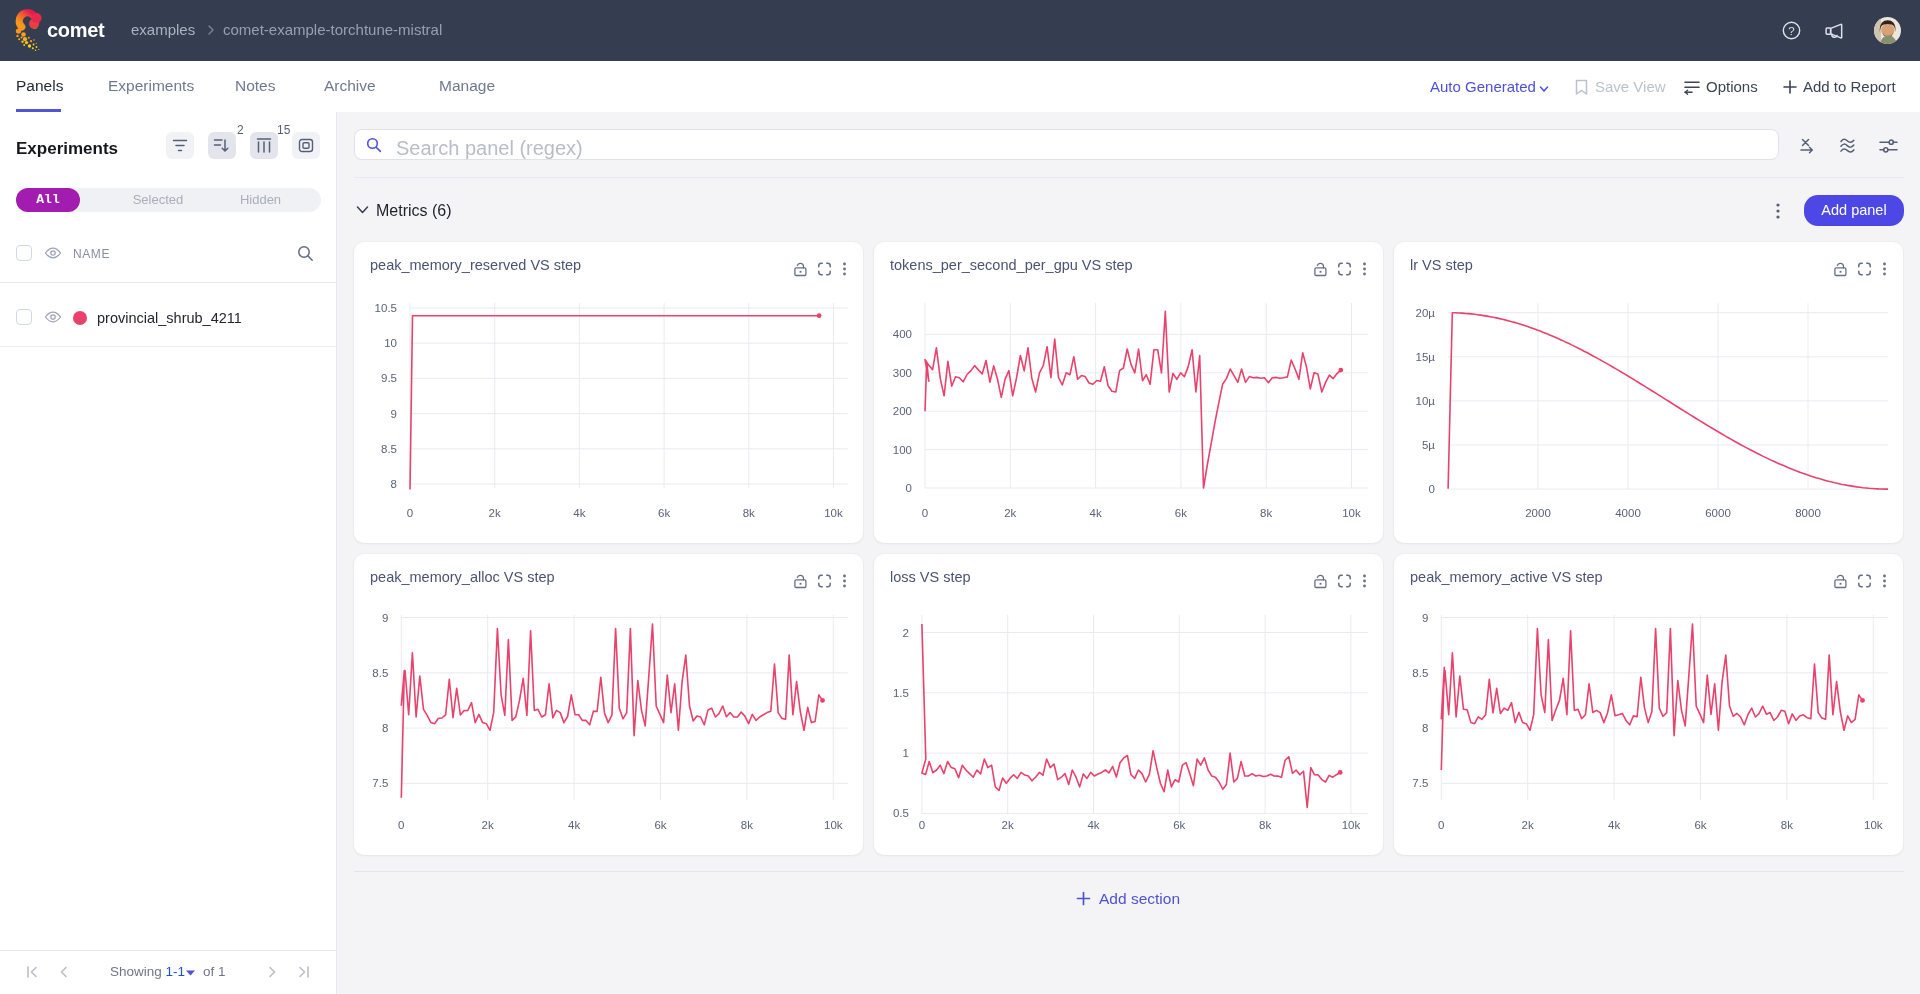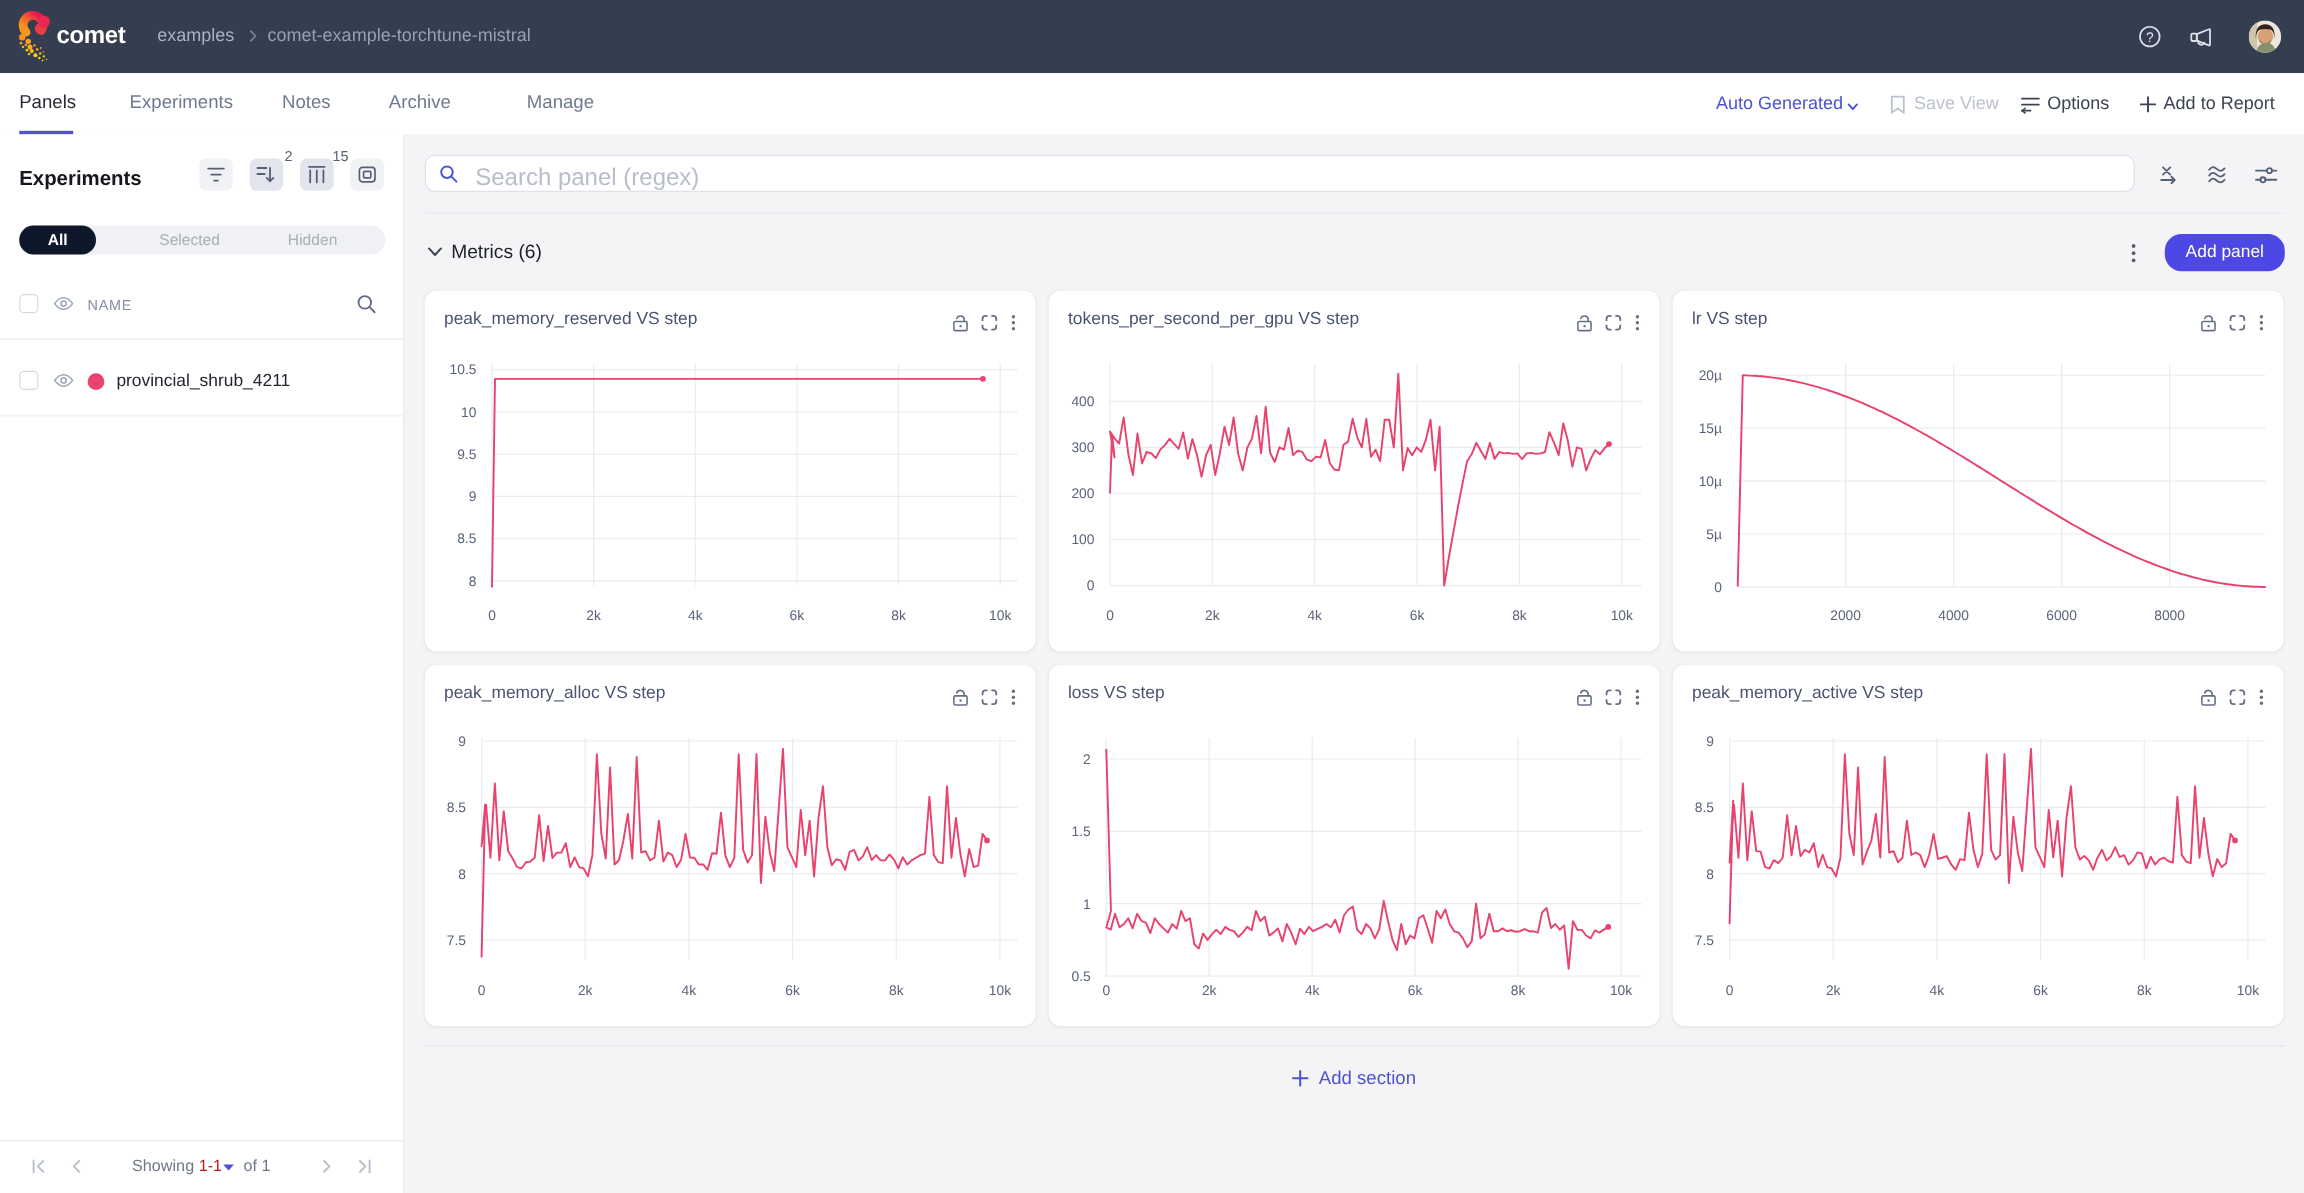--- a/index.html
+++ b/index.html
@@ -138,21 +138,21 @@
       <path d="M2.5 4 V14 M8 4 V14 M13.5 4 V14"></path>
   </svg>
   <div class="abs" style="left:277px;top:11px;font-size:12px;color:#555f75;">15</div>
   <div class="abs" style="left:292px;top:20px;width:28px;height:27px;background:#f1f2f6;border-radius:6px;"></div>
   <svg class="abs" style="left:298px;top:26px" width="16" height="15" viewBox="0 0 16 15" fill="none" stroke="#555f75" stroke-width="1.4">
     <rect x="1.5" y="1.5" width="13" height="12" rx="2.5"></rect>
       <rect x="5" y="4.8" width="6" height="5.4" rx="1"></rect>
   </svg>
 
   <div class="abs" style="left:16px;top:76px;width:305px;height:24px;background:#f0f1f4;border-radius:12px;"></div>
-  <div class="abs" style="left:16px;top:76px;width:64px;height:24px;background:#0f172a;border-radius:12px;text-align:center;line-height:24px;font-size:13px;font-weight:bold;color:#fff;">All</div>
+  <div class="abs" style="left:16px;top:76px;width:64px;height:24px;background:#a21caf;border-radius:12px;text-align:center;line-height:24px;font-size:13px;font-weight:bold;color:#fff;font-family:Liberation Mono, monospace;">All</div>
   <div class="abs" style="left:80px;top:76px;width:120px;height:24px;text-align:center;line-height:24px;font-size:13px;color:#a9aeb9;padding-left:36px;">Selected</div>
   <div class="abs" style="left:200px;top:76px;width:121px;height:24px;text-align:center;line-height:24px;font-size:13px;color:#a9aeb9;">Hidden</div>
 
   <div class="abs" style="left:16px;top:133px;width:16px;height:16px;border:1.5px solid #d4d8e0;border-radius:4px;background:#fff;"></div>
   <svg class="abs" style="left:44px;top:134px" width="18" height="14" viewBox="0 0 18 14" fill="none" stroke="#9aa4b6" stroke-width="1.25">
     <path d="M1.5 7 C 3.9 3.7 6.3 2.2 9 2.2 C 11.7 2.2 14.1 3.7 16.5 7 C 14.1 10.3 11.7 11.8 9 11.8 C 6.3 11.8 3.9 10.3 1.5 7 Z"></path>
     <circle cx="9" cy="7" r="2.2"></circle>
   </svg>
   <div class="abs" style="left:73px;top:135px;font-size:12px;color:#868e9f;letter-spacing:0.6px;">NAME</div>
   <svg class="abs" style="left:297px;top:133px" width="17" height="17" viewBox="0 0 17 17" fill="none" stroke="#5f6880" stroke-width="1.5">
@@ -171,21 +171,21 @@
   <div class="abs" style="left:0px;top:234px;width:336px;height:1px;background:#eceef2;"></div>
 
   <div class="abs" style="left:0px;top:838px;width:336px;height:1px;background:#e8eaef;"></div>
   <svg class="abs" style="left:25px;top:853px" width="14" height="14" viewBox="0 0 14 14" fill="none" stroke="#b9bfca" stroke-width="1.6" stroke-linecap="round" stroke-linejoin="round">
       <path d="M3 2 V12"></path>
       <path d="M11 2.5 L6.5 7 L11 11.5"></path>
     </svg>
   <svg class="abs" style="left:57px;top:853px" width="14" height="14" viewBox="0 0 14 14" fill="none" stroke="#b9bfca" stroke-width="1.6" stroke-linecap="round" stroke-linejoin="round">
       <path d="M9 2.5 L4.5 7 L9 11.5"></path>
     </svg>
-  <div class="abs" style="left:110px;top:852px;font-size:13.5px;color:#6f7787;">Showing <span style="color:#b91c1c;">1-1</span></div>
+  <div class="abs" style="left:110px;top:852px;font-size:13.5px;color:#6f7787;">Showing <span style="color:#1d4ed8;">1-1</span></div>
   <svg class="abs" style="left:185px;top:857px" width="11" height="8" viewBox="0 0 11 8">
       <path d="M1 1.5 L5.5 6.5 L10 1.5 Z" fill="#4d53d0"></path>
     </svg>
   <div class="abs" style="left:203px;top:852px;font-size:13.5px;color:#6f7787;">of 1</div>
   <svg class="abs" style="left:265px;top:853px" width="14" height="14" viewBox="0 0 14 14" fill="none" stroke="#b9bfca" stroke-width="1.6" stroke-linecap="round" stroke-linejoin="round">
       <path d="M5 2.5 L9.5 7 L5 11.5"></path>
     </svg>
   <svg class="abs" style="left:297px;top:853px" width="14" height="14" viewBox="0 0 14 14" fill="none" stroke="#b9bfca" stroke-width="1.6" stroke-linecap="round" stroke-linejoin="round">
       <path d="M11 2 V12"></path>
       <path d="M3 2.5 L7.5 7 L3 11.5"></path>

